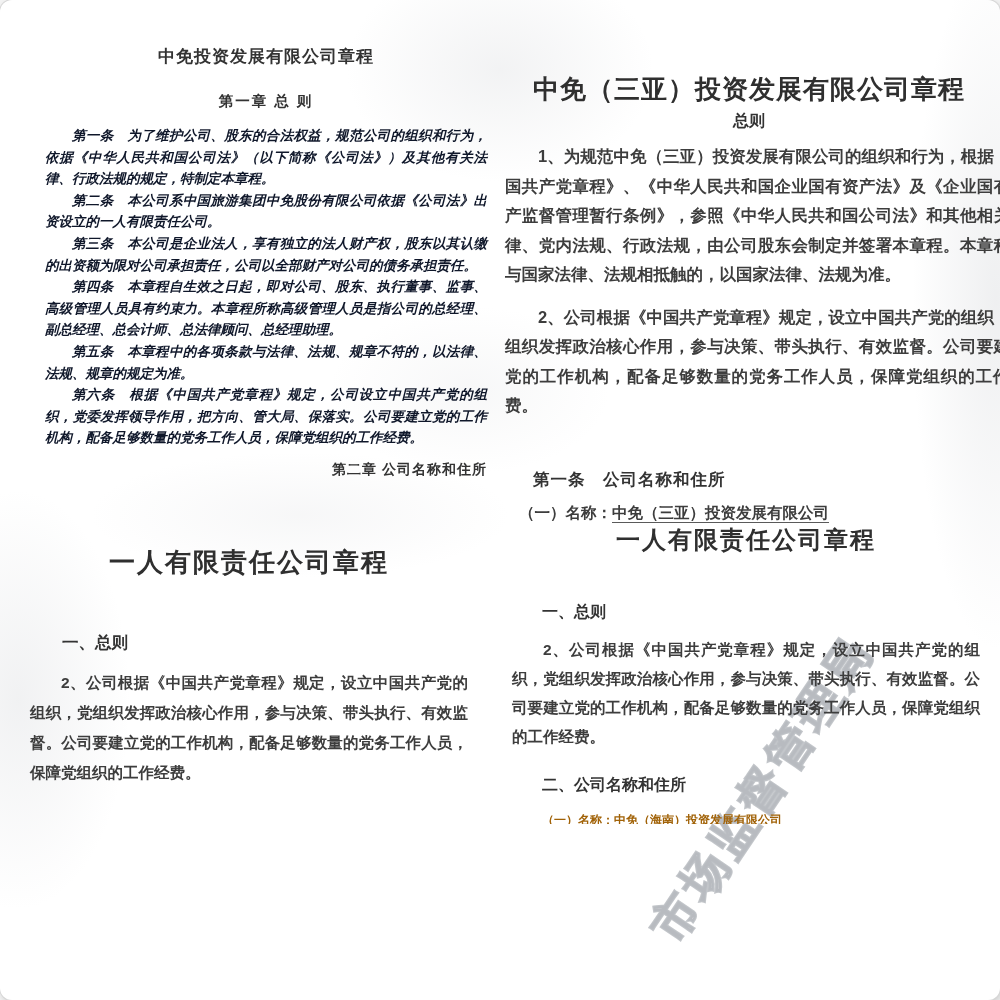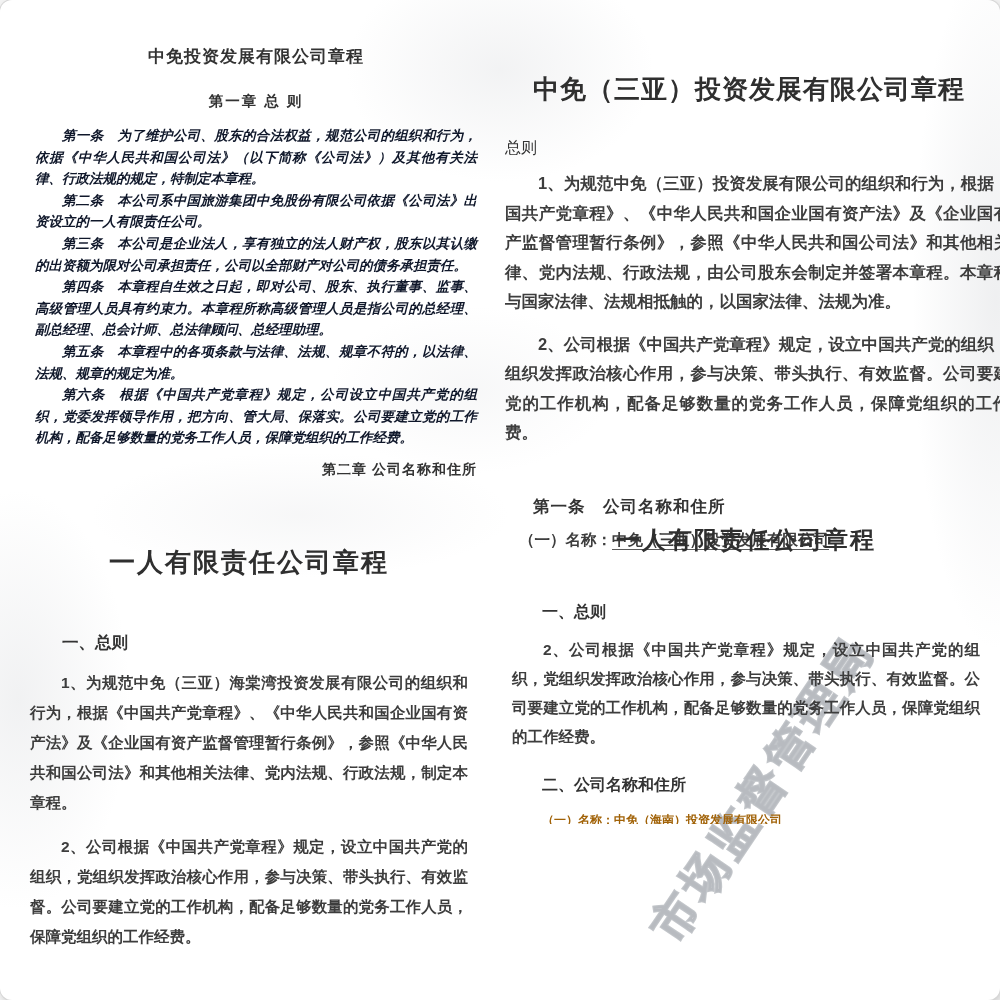--- a/index.html
+++ b/index.html
@@ -18,30 +18,30 @@
       radial-gradient(160px 300px at 18px 700px,  rgba(190,193,198,.22), transparent 70%),
       radial-gradient(120px 500px at 996px 300px, rgba(190,193,198,.25), transparent 70%),
       radial-gradient(300px 90px  at 300px 515px, rgba(200,202,206,.15), transparent 70%),
       radial-gradient(200px 120px at 470px 390px, rgba(200,202,206,.14), transparent 70%);
   }
 
   .doc { position:absolute; }
   .doc p { text-align:justify; text-indent:2em; font-weight:600; }
 
   
-  .doc-tl { left:35px; top:45px; width:442px; }
+  .doc-tl { left:45px; top:45px; width:442px; }
   .doc-tl .title { text-align:center; font-size:17px; font-weight:800; letter-spacing:1px; color:#333; }
   .doc-tl .chapter { text-align:center; font-size:14.5px; font-weight:800; margin-top:24px; letter-spacing:2px; color:#333; }
   .doc-tl .body { margin-top:14px; font-size:13.5px; line-height:21.6px; color:#0f172a;font-style:italic; }
   .doc-tl .chapter2 { text-align:right; font-size:14px; font-weight:800; margin-top:12px; letter-spacing:1px; color:#333; }
 
   
   .doc-tr { left:505px; top:72px; width:522px; }
   .doc-tr .title { text-align:center; font-size:26px; font-weight:800; letter-spacing:1px; color:#2f2f2f; width:488px; }
-  .doc-tr .subhead { text-align:left; font-size:16px; font-weight:400; margin-top:31px; width:488px; color:#333; }
+  .doc-tr .subhead { text-align:center; font-size:16px; font-weight:700; margin-top:4px; width:488px; color:#333; }
   .doc-tr .body { margin-top:10px; font-size:16.5px; line-height:29.5px; color:#3d3d3d; }
   .doc-tr .body p + p { margin-top:13px; }
   .doc-tr .article { font-size:16.5px; font-weight:800; margin-top:48px; margin-left:28px; color:#333; letter-spacing:1px; }
   .doc-tr .nameline { margin-top:12px; font-size:15.5px; font-weight:600; margin-left:14px; color:#3d3d3d; }
   .doc-tr .nameline .uline { border-bottom:1.5px solid #5a5a5a; padding-bottom:1px; }
 
   
   .doc-bl { left:30px; top:537px; width:438px; }
   .doc-bl .title { text-align:center; font-size:26px; font-weight:800; letter-spacing:2px; margin-top:8px; color:#2f2f2f; }
   .doc-bl .subhead { font-size:16.5px; font-weight:800; margin-top:52px; margin-left:32px; color:#333; }
@@ -100,21 +100,20 @@
     <div class="article">第一条　公司名称和住所</div>
     <div class="nameline">
       <span>（一）名称：</span><span class="uline">中免（三亚）投资发展有限公司</span>
     </div>
   </div>
 
   <div class="doc doc-bl">
     <div class="title">一人有限责任公司章程</div>
     <div class="subhead">一、总则</div>
     <div class="body">
-      <p>1、为规范中免（三亚）海棠湾投资发展有限公司的组织和行为，根据《中国共产党章程》、《中华人民共和国企业国有资产法》及《企业国有资产监督管理暂行条例》，参照《中华人民共和国公司法》和其他相关法律、党内法规、行政法规，制定本章程。</p>
       <p>2、公司根据《中国共产党章程》规定，设立中国共产党的组织，党组织发挥政治核心作用，参与决策、带头执行、有效监督。公司要建立党的工作机构，配备足够数量的党务工作人员，保障党组织的工作经费。</p>
     </div>
   </div>
 
   <div class="doc doc-br">
     <div class="inner">
       <div class="title">一人有限责任公司章程</div>
       <div class="subhead">一、总则</div>
       <div class="body">
         <p>2、公司根据《中国共产党章程》规定，设立中国共产党的组织，党组织发挥政治核心作用，参与决策、带头执行、有效监督。公司要建立党的工作机构，配备足够数量的党务工作人员，保障党组织的工作经费。</p>

